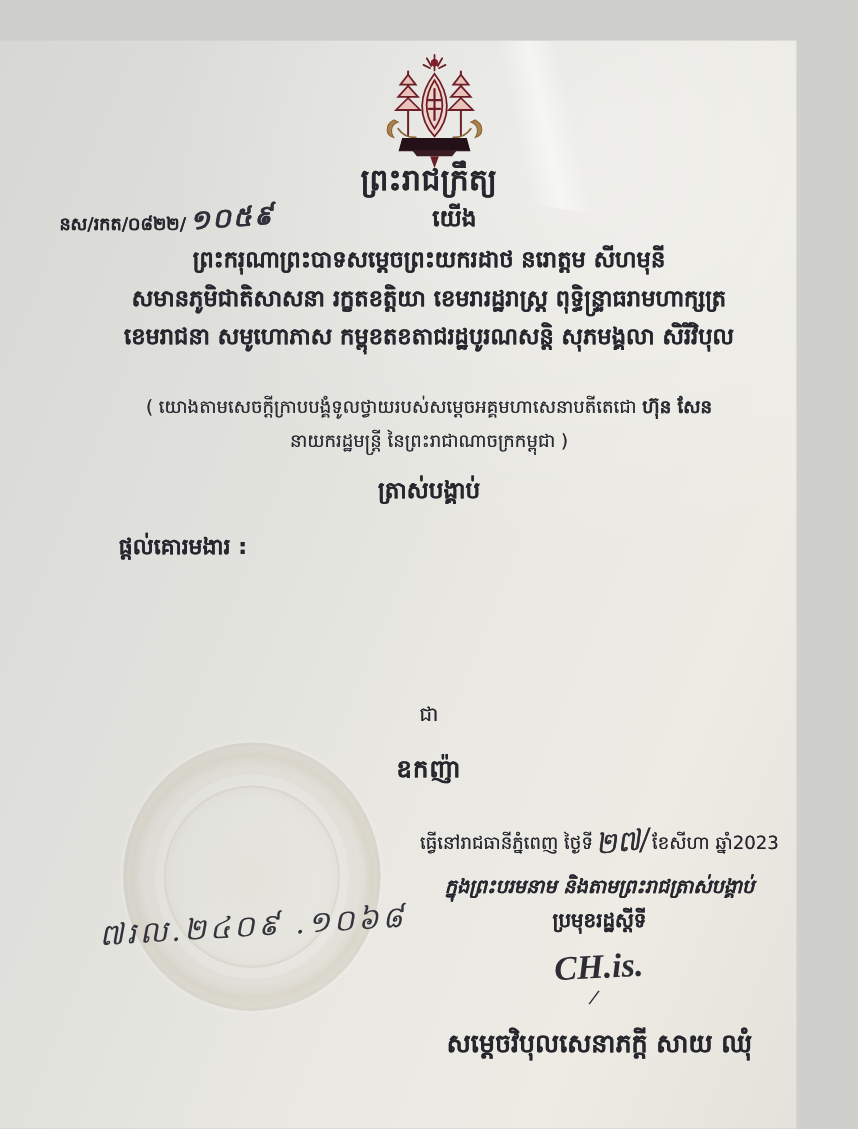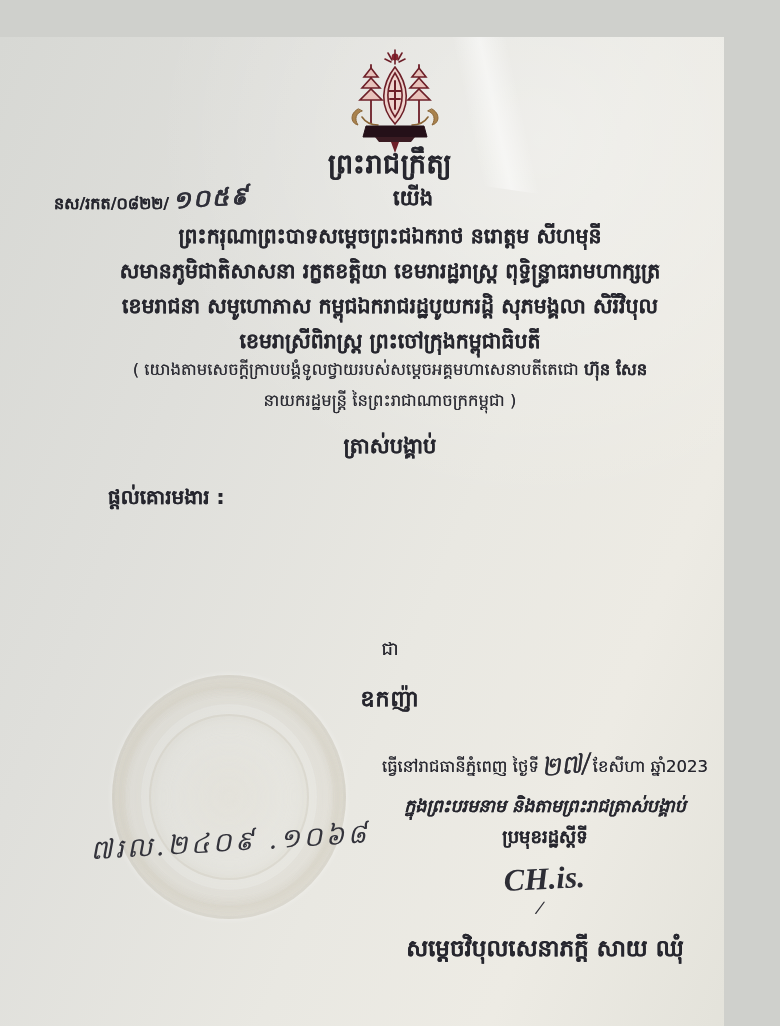--- a/index.html
+++ b/index.html
@@ -132,24 +132,23 @@
   </div>
 
   <div class="abs center doc-title ink b soft">ព្រះរាជក្រឹត្យ</div>
   <div class="abs center doc-we ink b soft">យើង</div>
 
   <div class="abs ref-line ink b soft">
     <span>នស/រកត/០៨២២/</span><span class="ref-hand">១០៥៩</span>
   </div>
 
   <div class="abs center royal-title ink b soft">
-    <div>ព្រះករុណាព្រះបាទសម្តេចព្រះជឯករាថ នរោត្តម សីហមុនី</div>
+    <div>ព្រះករុណាព្រះបាទសម្តេចព្រះយករដាថ នរោត្តម សីហមុនី</div>
     <div>សមានភូមិជាតិសាសនា រក្ខតខត្តិយា ខេមរារដ្ឋរាស្ត្រ ពុទ្ធិន្ទ្រាធរាមហាក្សត្រ</div>
-    <div>ខេមរាជនា សមូហោភាស កម្ពុជឯករាជរដ្ឋបូយករដ្តិ សុភមង្គលា សិរីវិបុល</div>
-    <div>ខេមរាស្រីពិរាស្ត្រ ព្រះចៅក្រុងកម្ពុជាធិបតី</div>
+    <div>ខេមរាជនា សមូហោភាស កម្ពុខតខតាជរដ្ឋបូរណសន្តិ សុភមង្គលា សិរីវិបុល</div>
   </div>
 
   <div class="abs center preamble soft">
     <span>( យោងតាមសេចក្តីក្រាបបង្គំទូលថ្វាយរបស់សម្តេចអគ្គមហាសេនាបតីតេជោ</span>
     <span class="b">ហ៊ុន សែន</span>
     <div>នាយករដ្ឋមន្ត្រី នៃព្រះរាជាណាចក្រកម្ពុជា )</div>
   </div>
 
   <div class="abs grant-label ink b soft">ផ្តល់គោរមងារ :</div>
 

